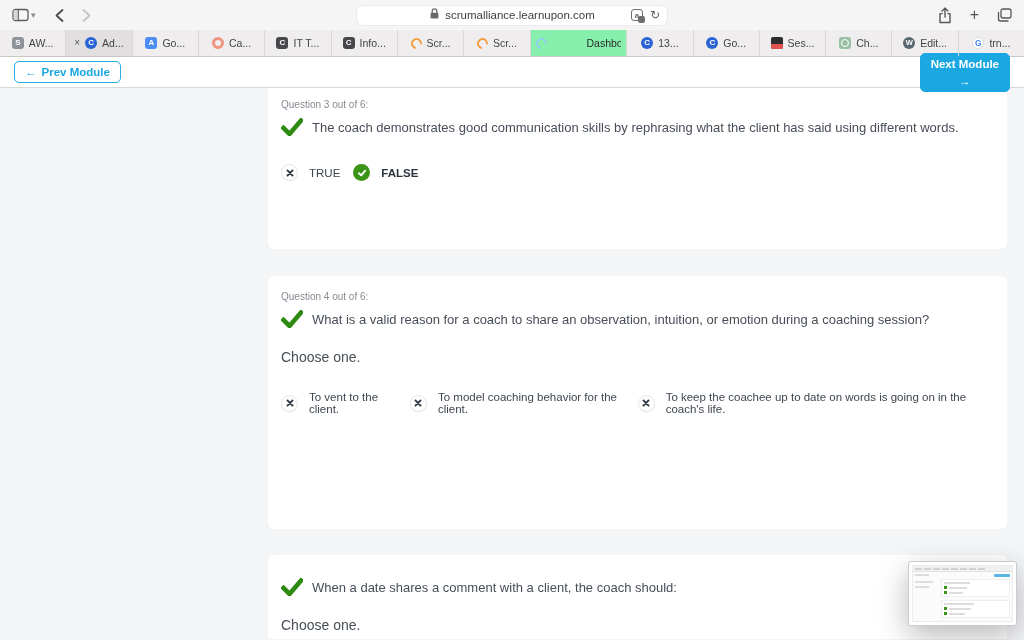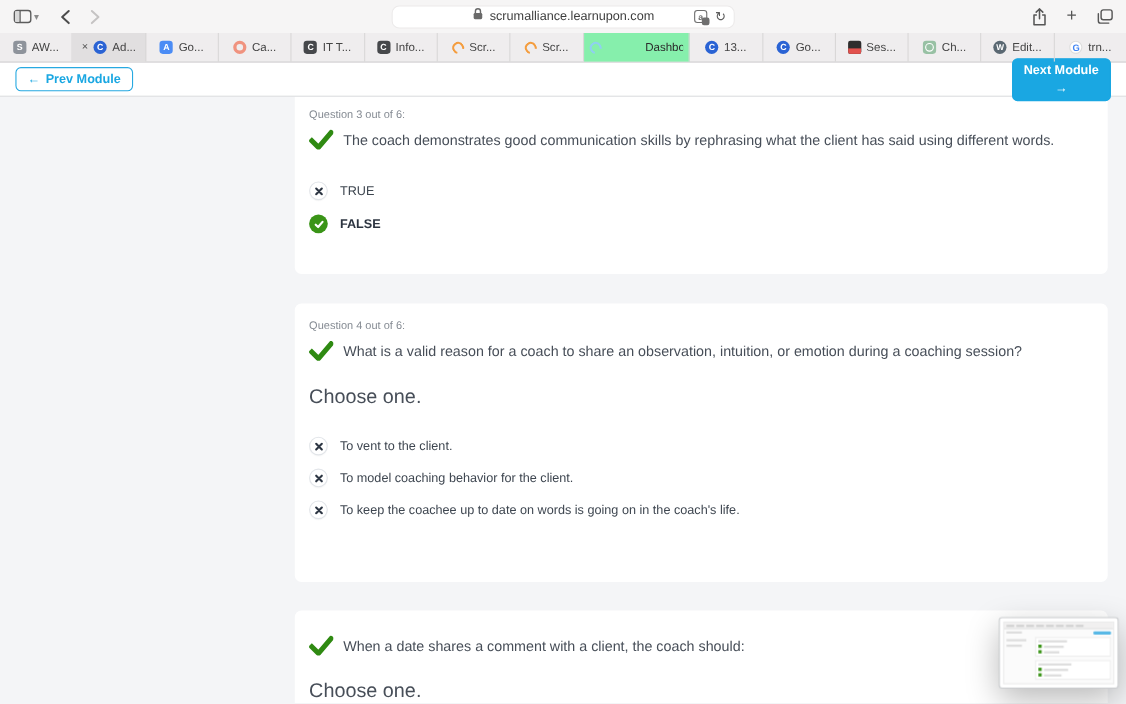--- a/index.html
+++ b/index.html
@@ -64,22 +64,22 @@
   
   .main { height:551px; background:#f4f5f7; padding:0 17px 0 268px; overflow:hidden; }
   .card { background:#ffffff; border-radius:6px; padding:11px 18px 0 13px; }
   .card-1 { height:161px; border-radius:0 0 6px 6px; margin-bottom:27px; }
   .card-2 { height:253px; padding-top:15px; margin-bottom:26px; }
   .card-3 { height:150px; padding-top:15px; }
   .q-label { font-size:10px; color:#858b93; }
   .q-row { display:flex; align-items:flex-start; gap:9px; margin-top:7px; }
   .q-check { flex:0 0 auto; margin-top:1px; }
   .q-text { font-size:13px; color:#474e58; line-height:1.35; padding-top:2px; }
-  .choose { font-size:18px; color:#474e58; margin-top:17px; }
-  .opts { margin-top:24px; display:flex; flex-direction:column; gap:13px; }
+  .choose { font-size:14px; color:#474e58; margin-top:17px; }
+  .opts { margin-top:24px; display:flex; flex-direction:row; gap:13px; }
   .opts-4 { margin-top:26px; gap:12px; }
   .opt { display:flex; align-items:center; gap:11px; }
   .opt-ic { width:17px; height:17px; border-radius:50%; display:flex; align-items:center; justify-content:center; flex:0 0 auto; }
   .opt-ic.wrong { background:#ffffff; border:1px solid #e2e5e9; box-shadow:0 1px 1px rgba(0,0,0,.03); }
   .opt-ic.correct { background:#3a9417; }
   .opt-label { font-size:11.5px; color:#3e4650; }
   .opt.correct .opt-label { font-weight:bold; color:#2c3440; }
 
   
   .shot-thumb { position:fixed; right:7px; bottom:14px; width:109px; height:65px; background:#ffffff;

